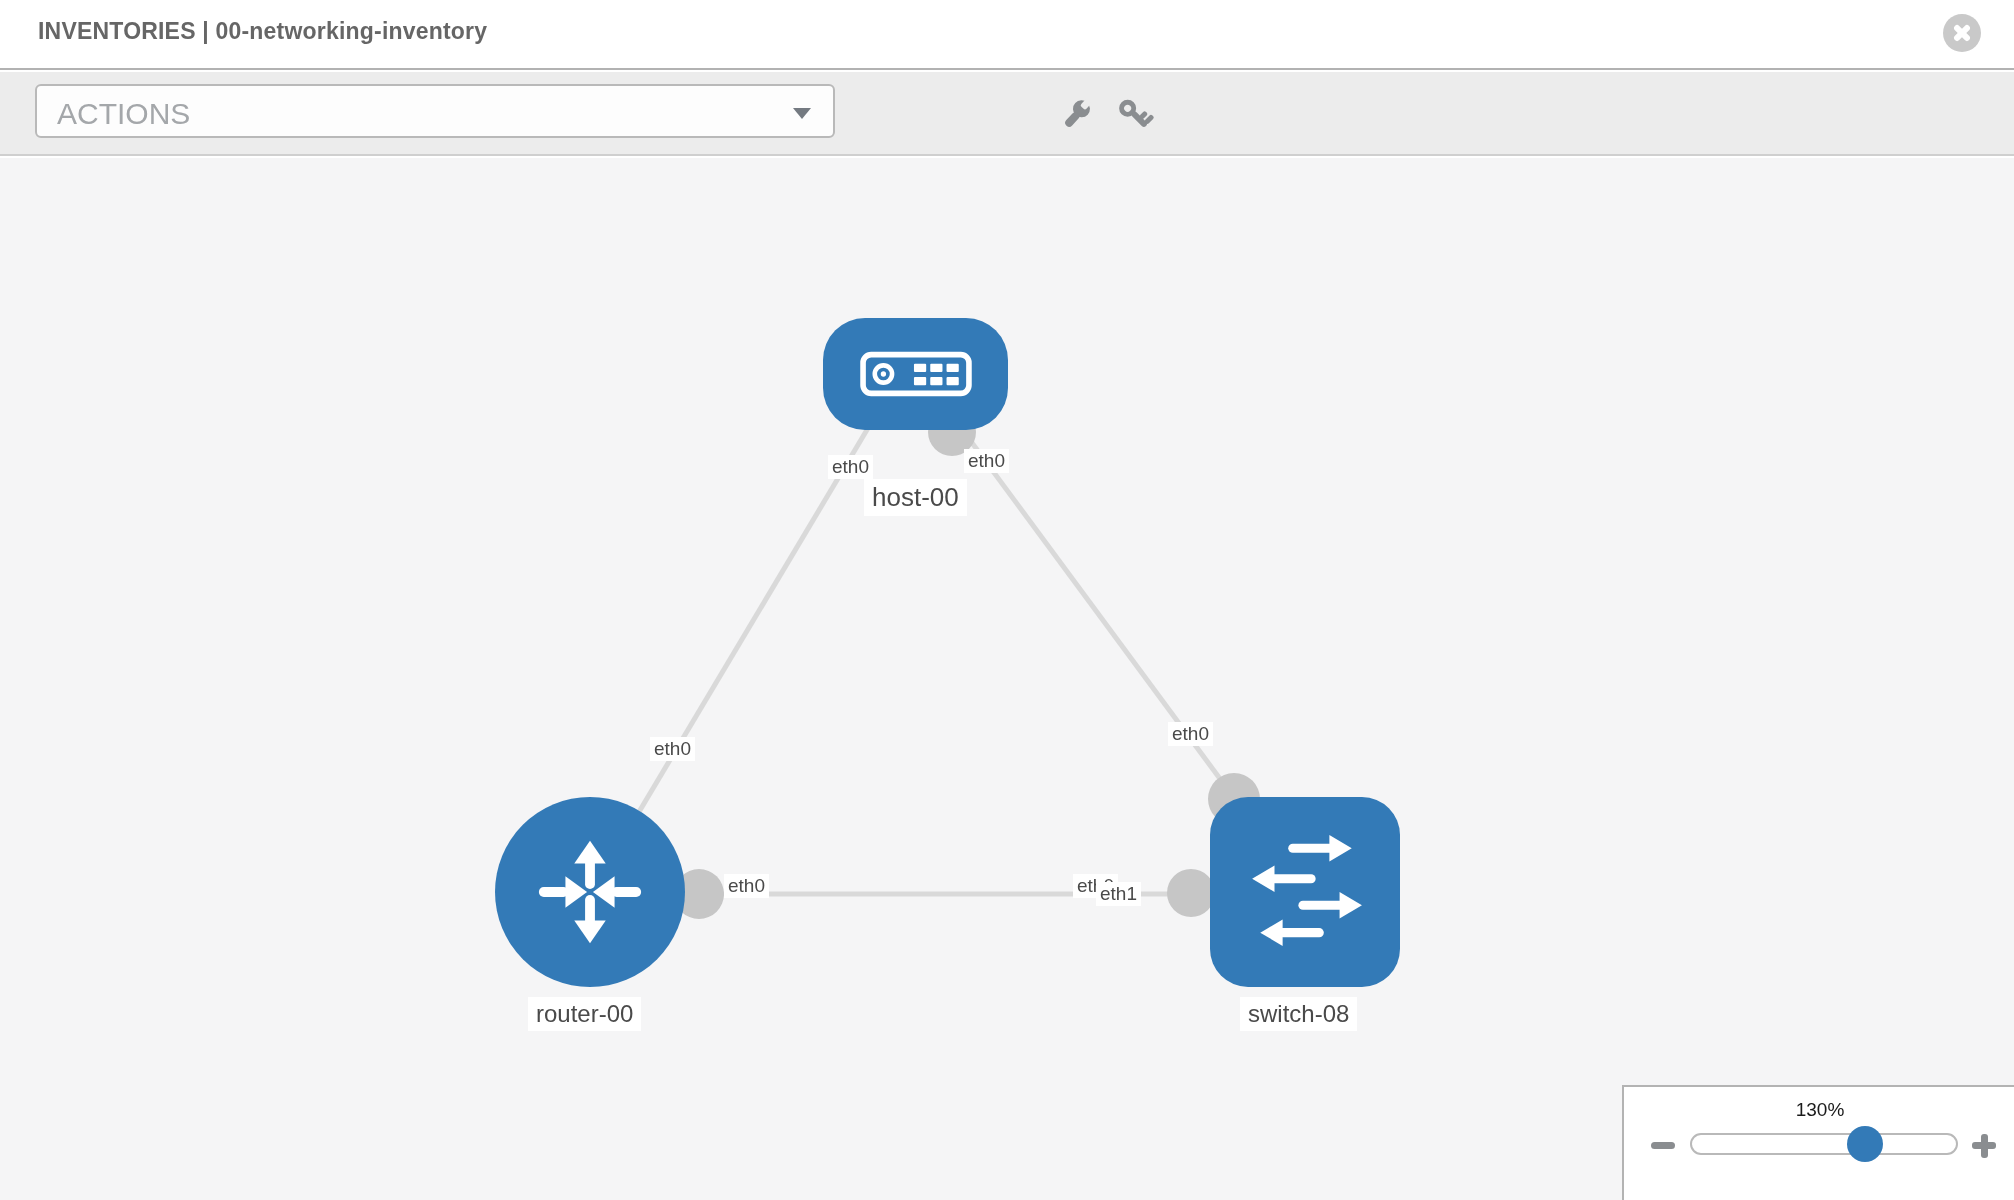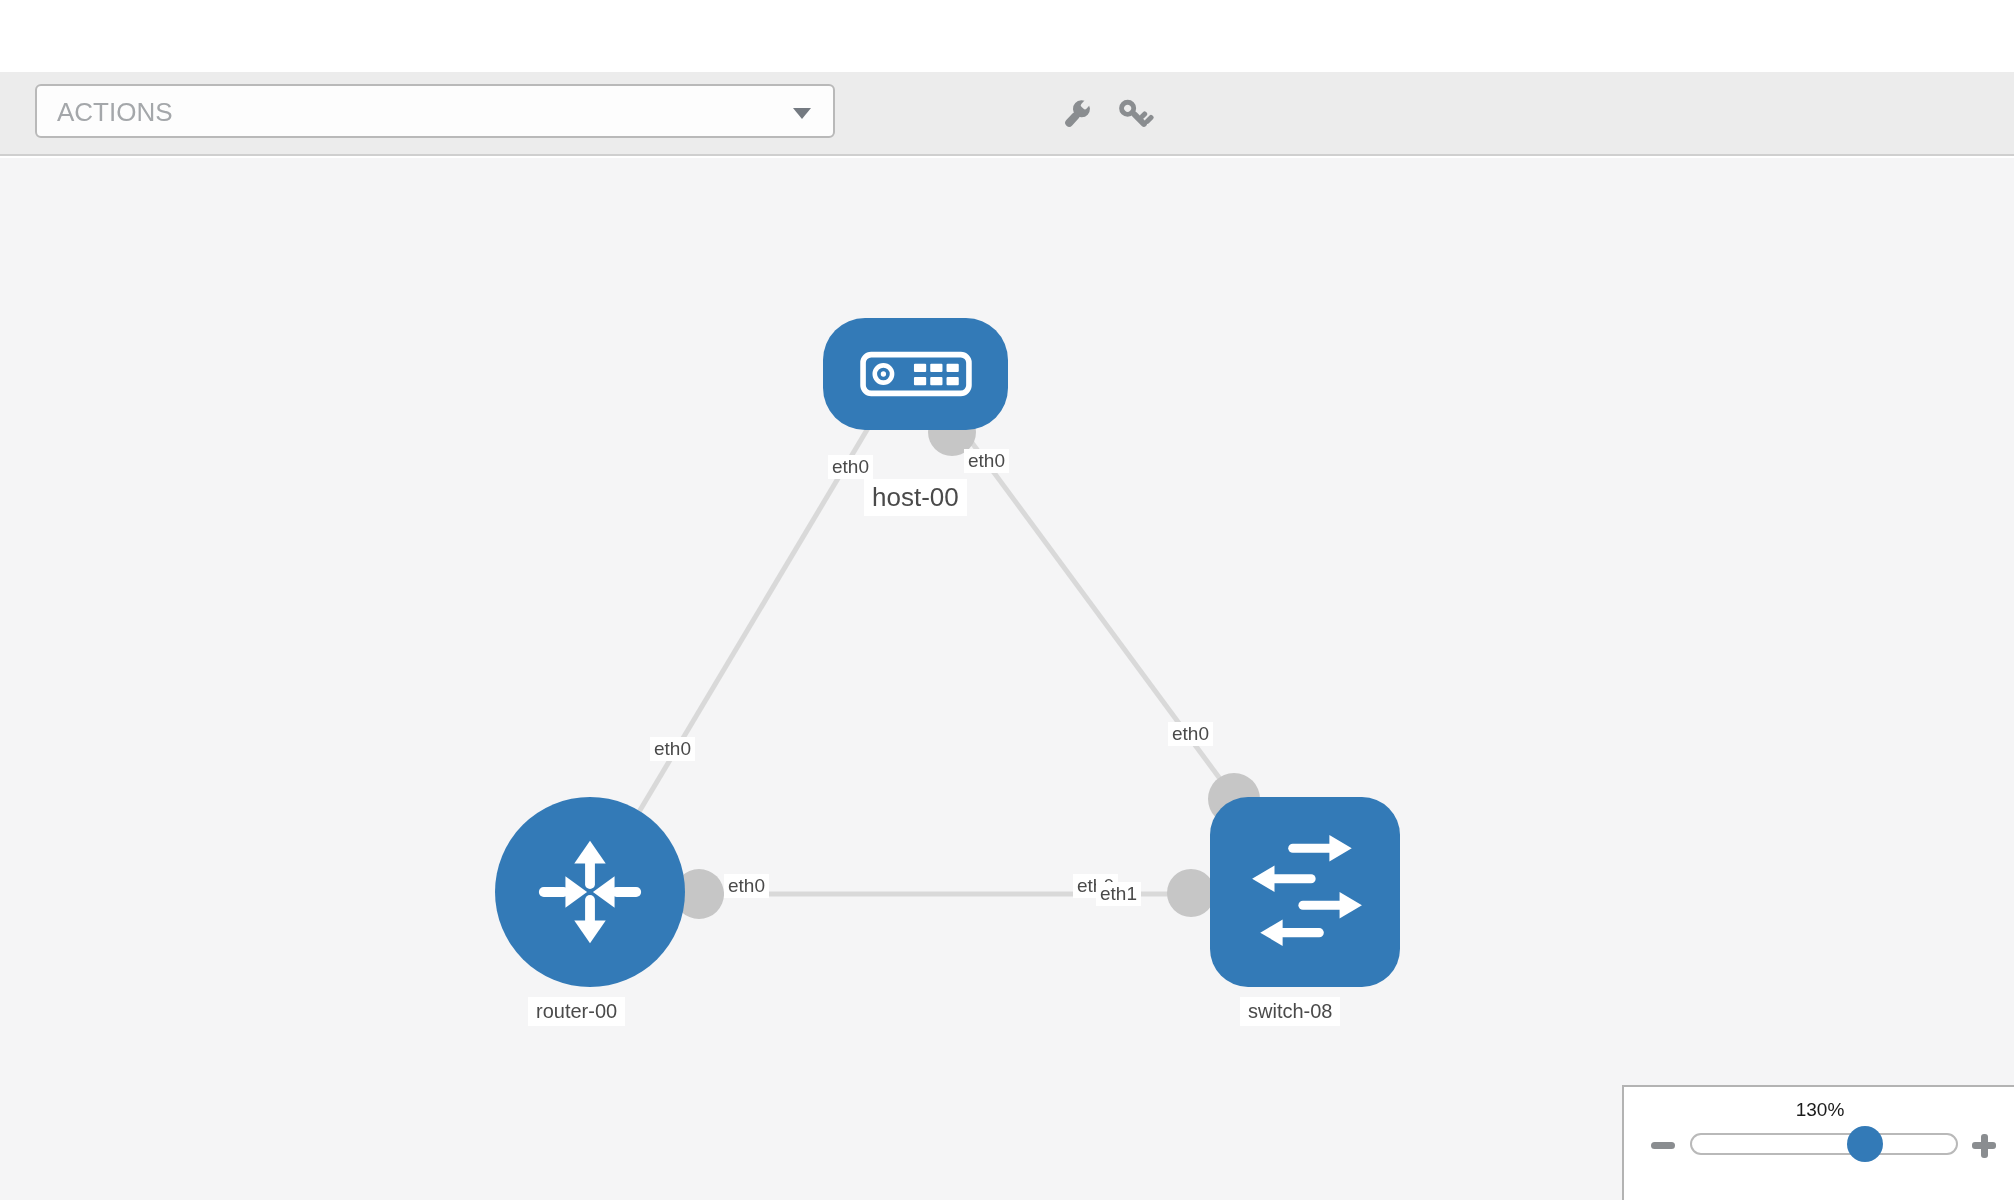--- a/index.html
+++ b/index.html
@@ -17,21 +17,21 @@
   .close-x::before, .close-x::after { content:""; position:absolute; left:9px; top:16px; width:20px; height:6px;
                background:#fff; border-radius:3px; }
   .close-x::before { transform:rotate(45deg); }
   .close-x::after  { transform:rotate(-45deg); }
 
   
   .toolbar { position:absolute; left:0; top:72px; width:2014px; height:84px; background:#ececec;
              border-bottom:2px solid #cfcfcf; }
   .select { position:absolute; top:12px; height:54px; background:#fdfdfd; border:2px solid #b9b9b9;
             border-radius:6px; cursor:pointer; }
-  .select .ph { position:absolute; left:20px; top:11px; font-size:26px; color:#a4a7aa; }
+  .select .ph { position:absolute; left:20px; top:11px; font-size:30px; color:#a4a7aa; }
   .caret { position:absolute; right:22px; top:22px; width:0; height:0;
            border-left:9px solid transparent; border-right:9px solid transparent;
            border-top:11px solid #747a81; }
   .select.actions { left:35px;  width:800px; }
   .select.search  { left:1200px; width:776px; }
 
   .tool-btn { position:absolute; top:14px; width:56px; height:56px; cursor:pointer; }
   .tool-btn.wrench-btn { left:1048px; }
   .tool-btn.key-btn    { left:1106px; }
 
@@ -48,21 +48,21 @@
 
   
   .canvas { position:absolute; left:0; top:158px; width:2014px; height:1042px; background:#f5f5f6; }
   .links-layer { position:absolute; left:0; top:0; width:2014px; height:1042px; }
 
   .node { position:absolute; background:#337ab7; display:flex; align-items:center; justify-content:center; cursor:pointer; }
   .node-host   { left:823px; top:160px; width:185px; height:112px; border-radius:42px; }
   .node-router { left:495px; top:639px; width:190px; height:190px; border-radius:50%; }
   .node-switch { left:1210px; top:639px; width:190px; height:190px; border-radius:38px; }
 
-  .node-label { position:absolute; background:#fff; color:#4a4a4a; font-size:20px; padding:3px 8px; white-space:nowrap; }
+  .node-label { position:absolute; background:#fff; color:#4a4a4a; font-size:24px; padding:3px 8px; white-space:nowrap; }
   .label-host   { left:864px;  top:280px; font-size:26px;margin-top:41px; }
   .label-router { left:528px;  top:839px; }
   .label-switch { left:1240px; top:839px; }
 
   .iface-label { position:absolute; background:#fff; color:#4a4a4a; font-size:19px; padding:1px 4px; white-space:nowrap; }
   .if-host-left     { left:828px;  top:297px; }
   .if-host-right    { left:964px;  top:291px; }
   .if-mid-left      { left:650px;  top:579px; }
   .if-switch-diag   { left:1168px; top:564px; }
   .if-router-horiz  { left:724px;  top:716px; }
@@ -81,20 +81,26 @@
                 background:#337ab7; cursor:grab; }
   .zoom-plus  { position:absolute; left:340px; top:38px; width:40px; height:40px; cursor:pointer; }
   .plus-h { position:absolute; left:8px; top:17px; width:24px; height:7px; border-radius:3px; background:#8a8d90; }
   .plus-v { position:absolute; left:16.5px; top:8.5px; width:7px; height:24px; border-radius:3px; background:#8a8d90; }
 </style>
 </head>
 <body>
 
 <div id="app">
 
+  <div class="header">
+    <div class="page-title">INVENTORIES | 00-networking-inventory</div>
+    <div class="close-btn">
+      <span class="close-x"></span>
+    </div>
+  </div>
 
   <div class="toolbar">
     <div class="select actions">
       <span class="ph">ACTIONS</span>
       <span class="caret"></span>
     </div>
 
     <div class="tool-btn wrench-btn">
       <div class="wrench">
         <div class="w-head"></div>

